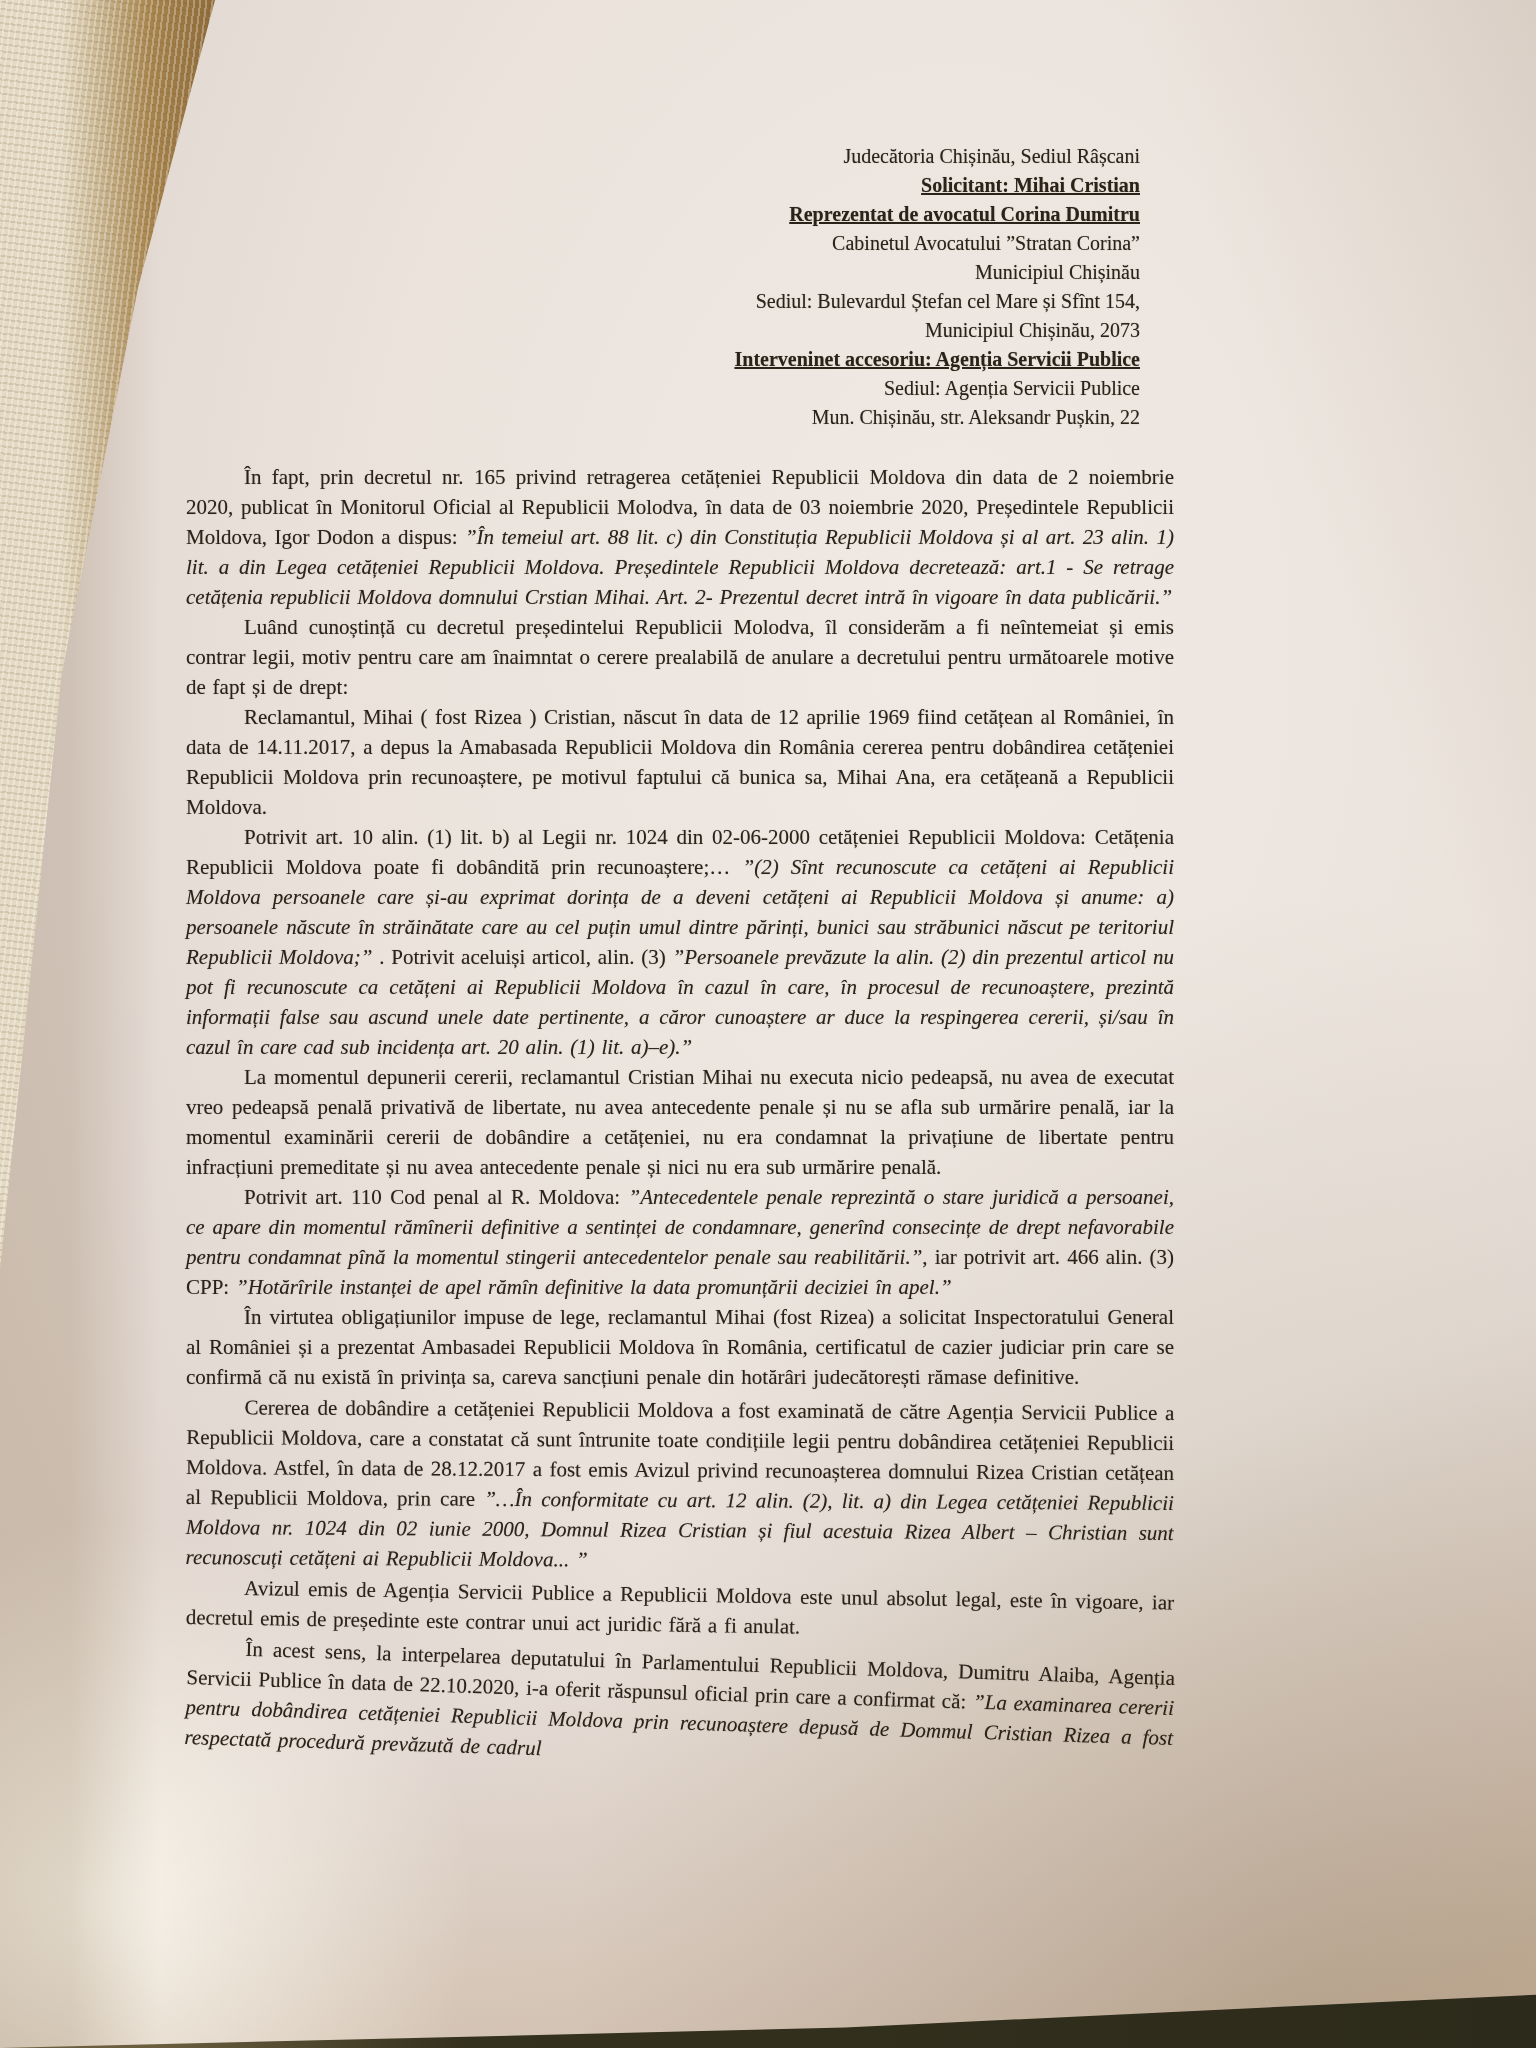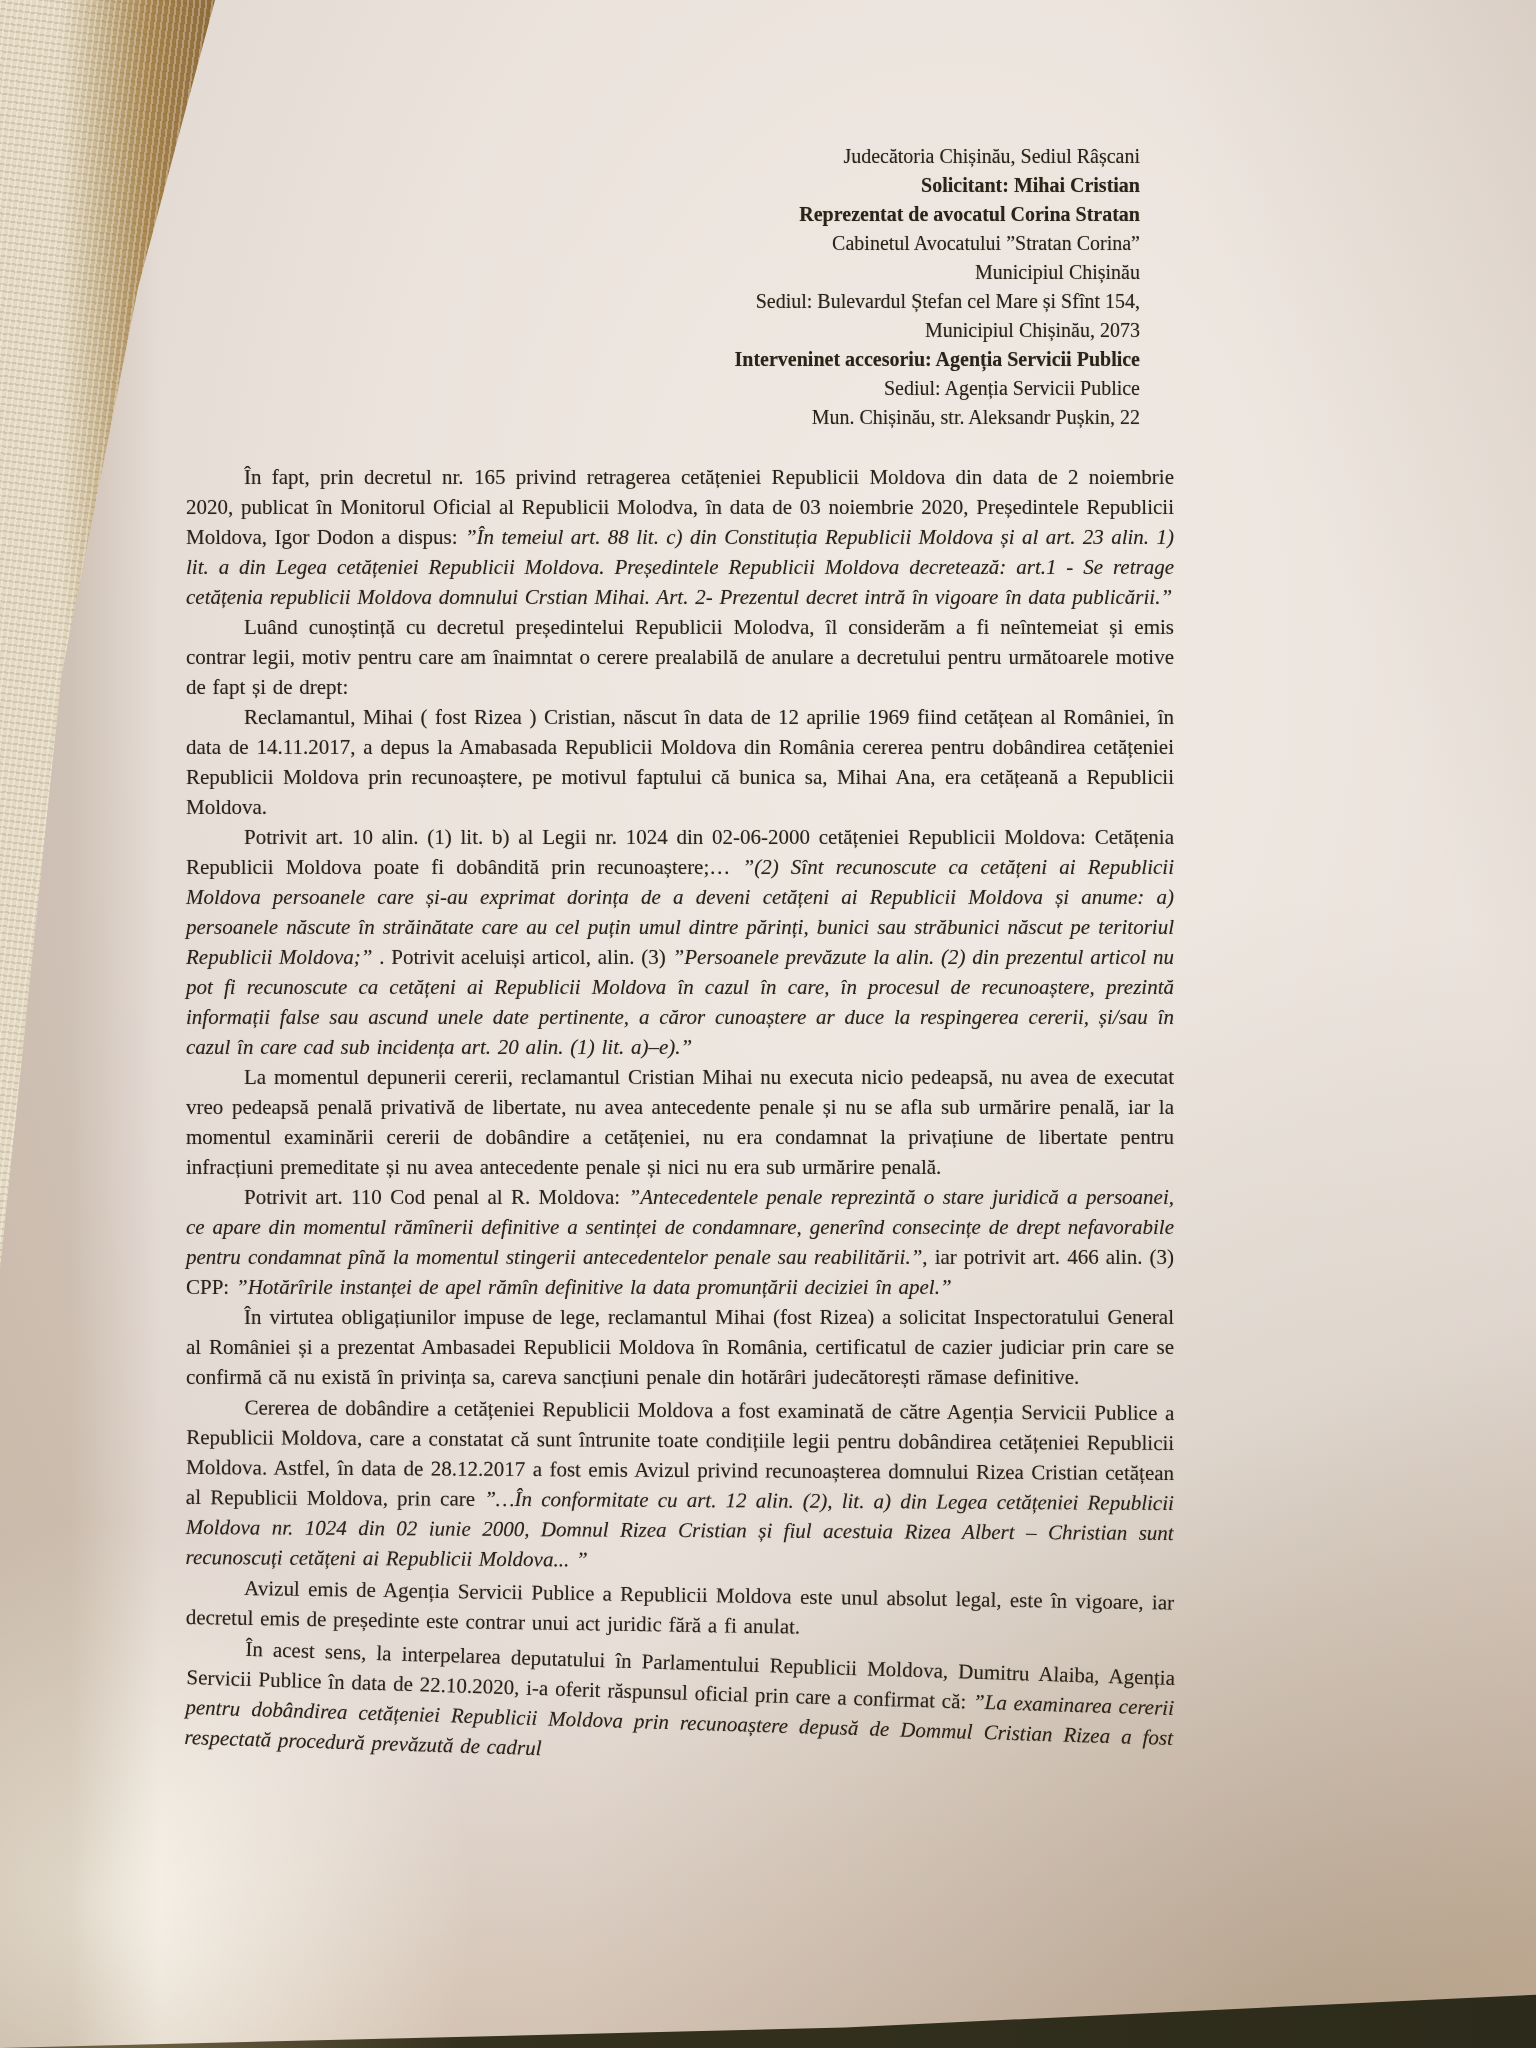--- a/index.html
+++ b/index.html
@@ -45,21 +45,21 @@
       linear-gradient(90deg, rgba(110,80,40,.18) 0 70px, rgba(110,80,40,0) 160px),
       radial-gradient(ellipse at 85% 100%, rgba(90,70,40,.18) 0%, rgba(90,70,40,0) 40%);
   }
   .content{
     position:absolute;left:158px;top:118px;width:1016px;
     color:var(--ink,#2b2218);
     text-shadow:0 0 1px rgba(43,34,24,.35);
   }
   .address{font-size:20px;line-height:29px;text-align:right;padding-right:34px;margin-top:24px;}
   .hline.b{font-weight:bold;}
-  .hline.u{}
+  .hline.u{text-decoration:underline;}
   .title{margin-top:44px;text-align:center;font-weight:bold;font-size:21px;line-height:29px;letter-spacing:.4px;}
   .docbody{margin-top:30px;margin-left:28px;}
   .para{
     margin:0;font-size:21px;line-height:30px;text-align:justify;
     text-indent:58px;word-spacing:1.5px;transform-origin:0 50%;
   }
   .it{font-style:italic;}
 </style>
 </head>
 <body>
@@ -68,21 +68,21 @@
   <div class="fabric"></div>
   <div class="table-corner"></div>
   <div class="table-edge"></div>
   <div class="paper">
     <div class="paper-shade"></div>
   </div>
   <div class="content">
     <div class="address">
         <div class="hline">Judecătoria Chișinău, Sediul Râșcani</div>
         <div class="hline b u">Solicitant: Mihai Cristian</div>
-        <div class="hline b u">Reprezentat de avocatul Corina Stratan</div>
+        <div class="hline b u">Reprezentat de avocatul Corina Dumitru</div>
         <div class="hline">Cabinetul Avocatului ”Stratan Corina”</div>
         <div class="hline">Municipiul Chișinău</div>
         <div class="hline">Sediul: Bulevardul Ștefan cel Mare și Sfînt 154,</div>
         <div class="hline">Municipiul Chișinău, 2073</div>
         <div class="hline b u">Interveninet accesoriu: Agenția Servicii Publice</div>
         <div class="hline">Sediul: Agenția Servicii Publice</div>
         <div class="hline">Mun. Chișinău, str. Aleksandr Pușkin, 22</div>
       </div>
     <div class="docbody">
         <p class="para"><span>În fapt, prin decretul nr. 165 privind retragerea cetățeniei Republicii Moldova din data de 2 noiembrie 2020, publicat în Monitorul Oficial al Republicii Molodva, în data de 03 noiembrie 2020, Președintele Republicii Moldova, Igor Dodon a dispus: </span><span class="it">”În temeiul art. 88 lit. c) din Constituția Republicii Moldova și al art. 23 alin. 1) lit. a din Legea cetățeniei Republicii Moldova. Președintele Republicii Moldova decretează: art.1 - Se retrage cetățenia republicii Moldova domnului Crstian Mihai. Art. 2- Prezentul decret intră în vigoare în data publicării.”</span></p>

